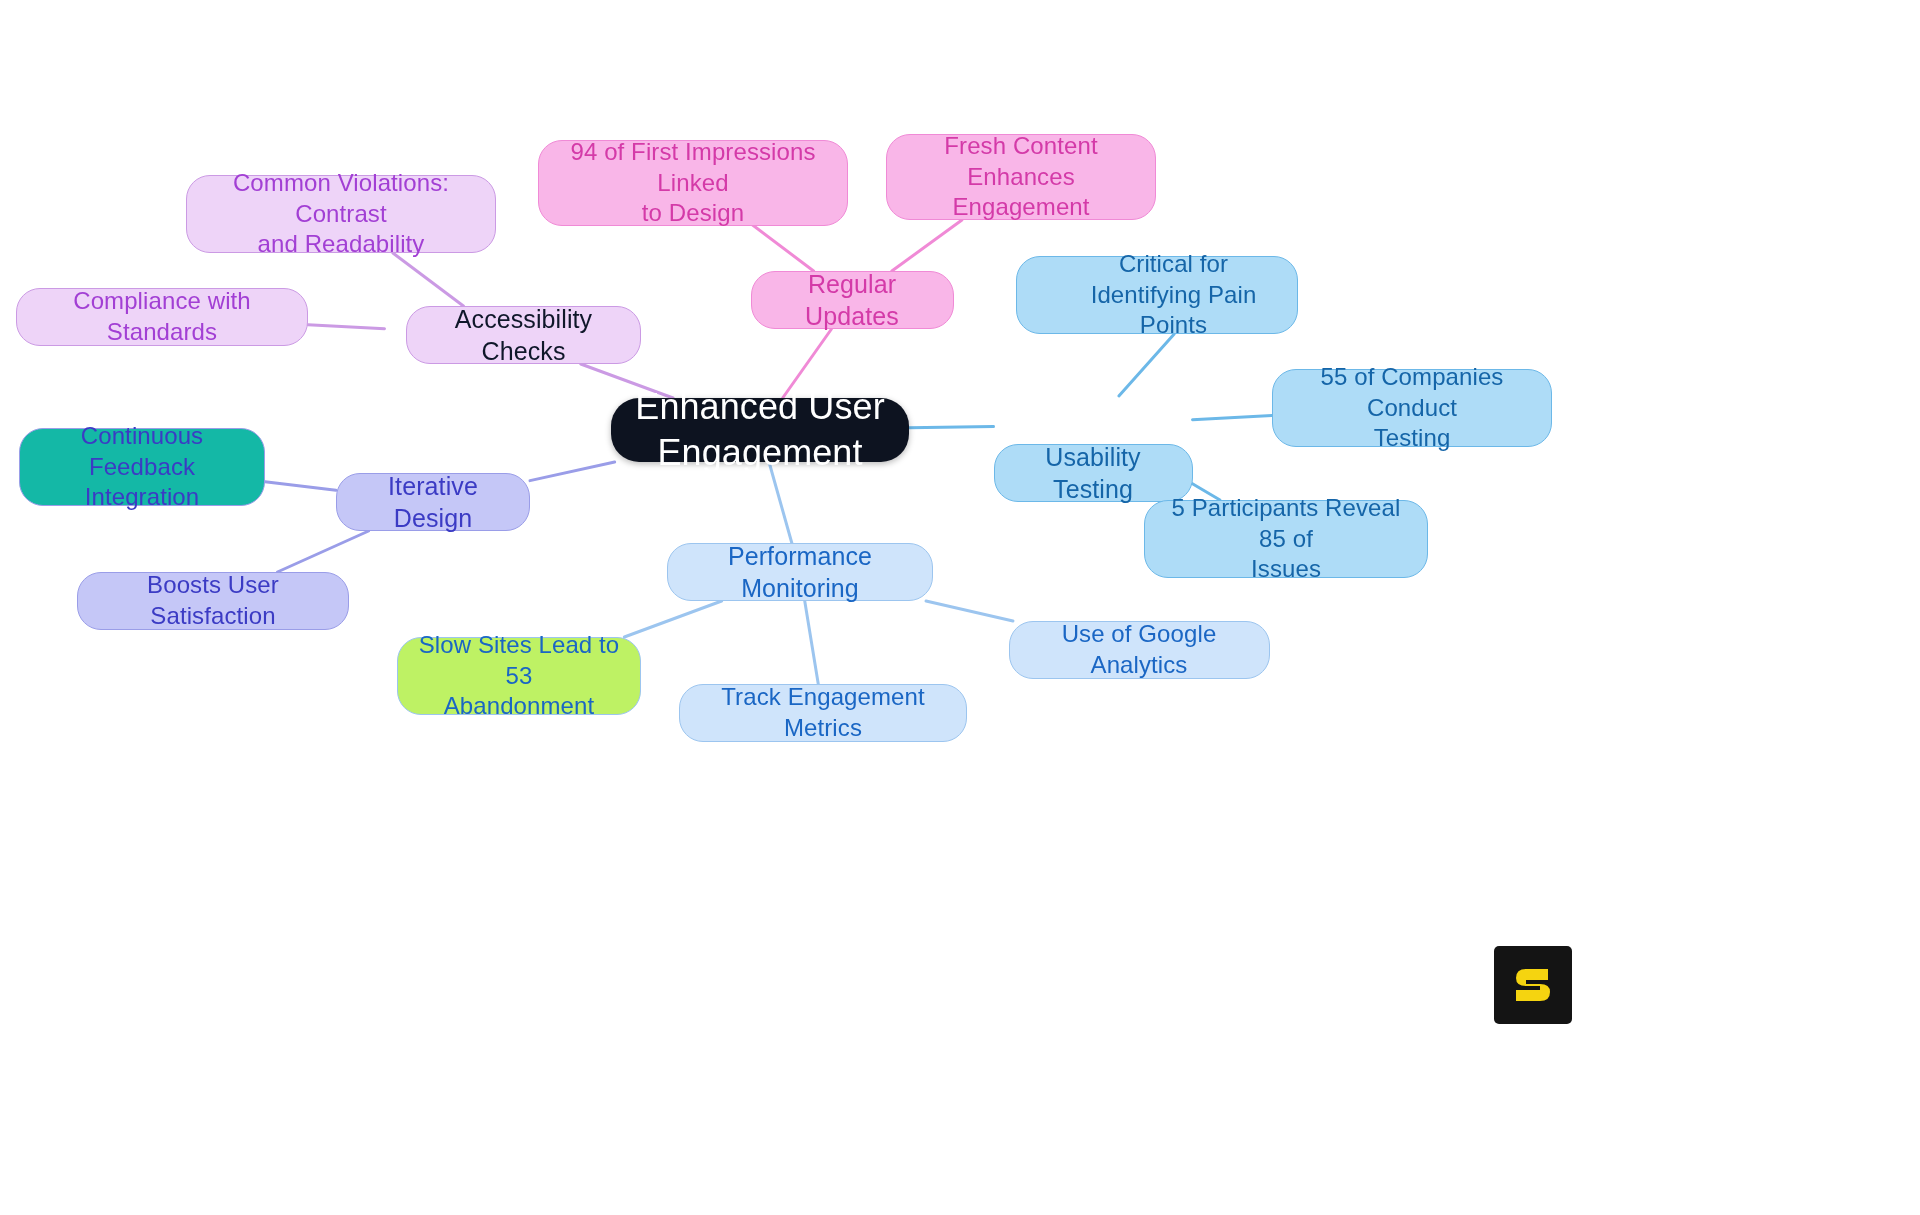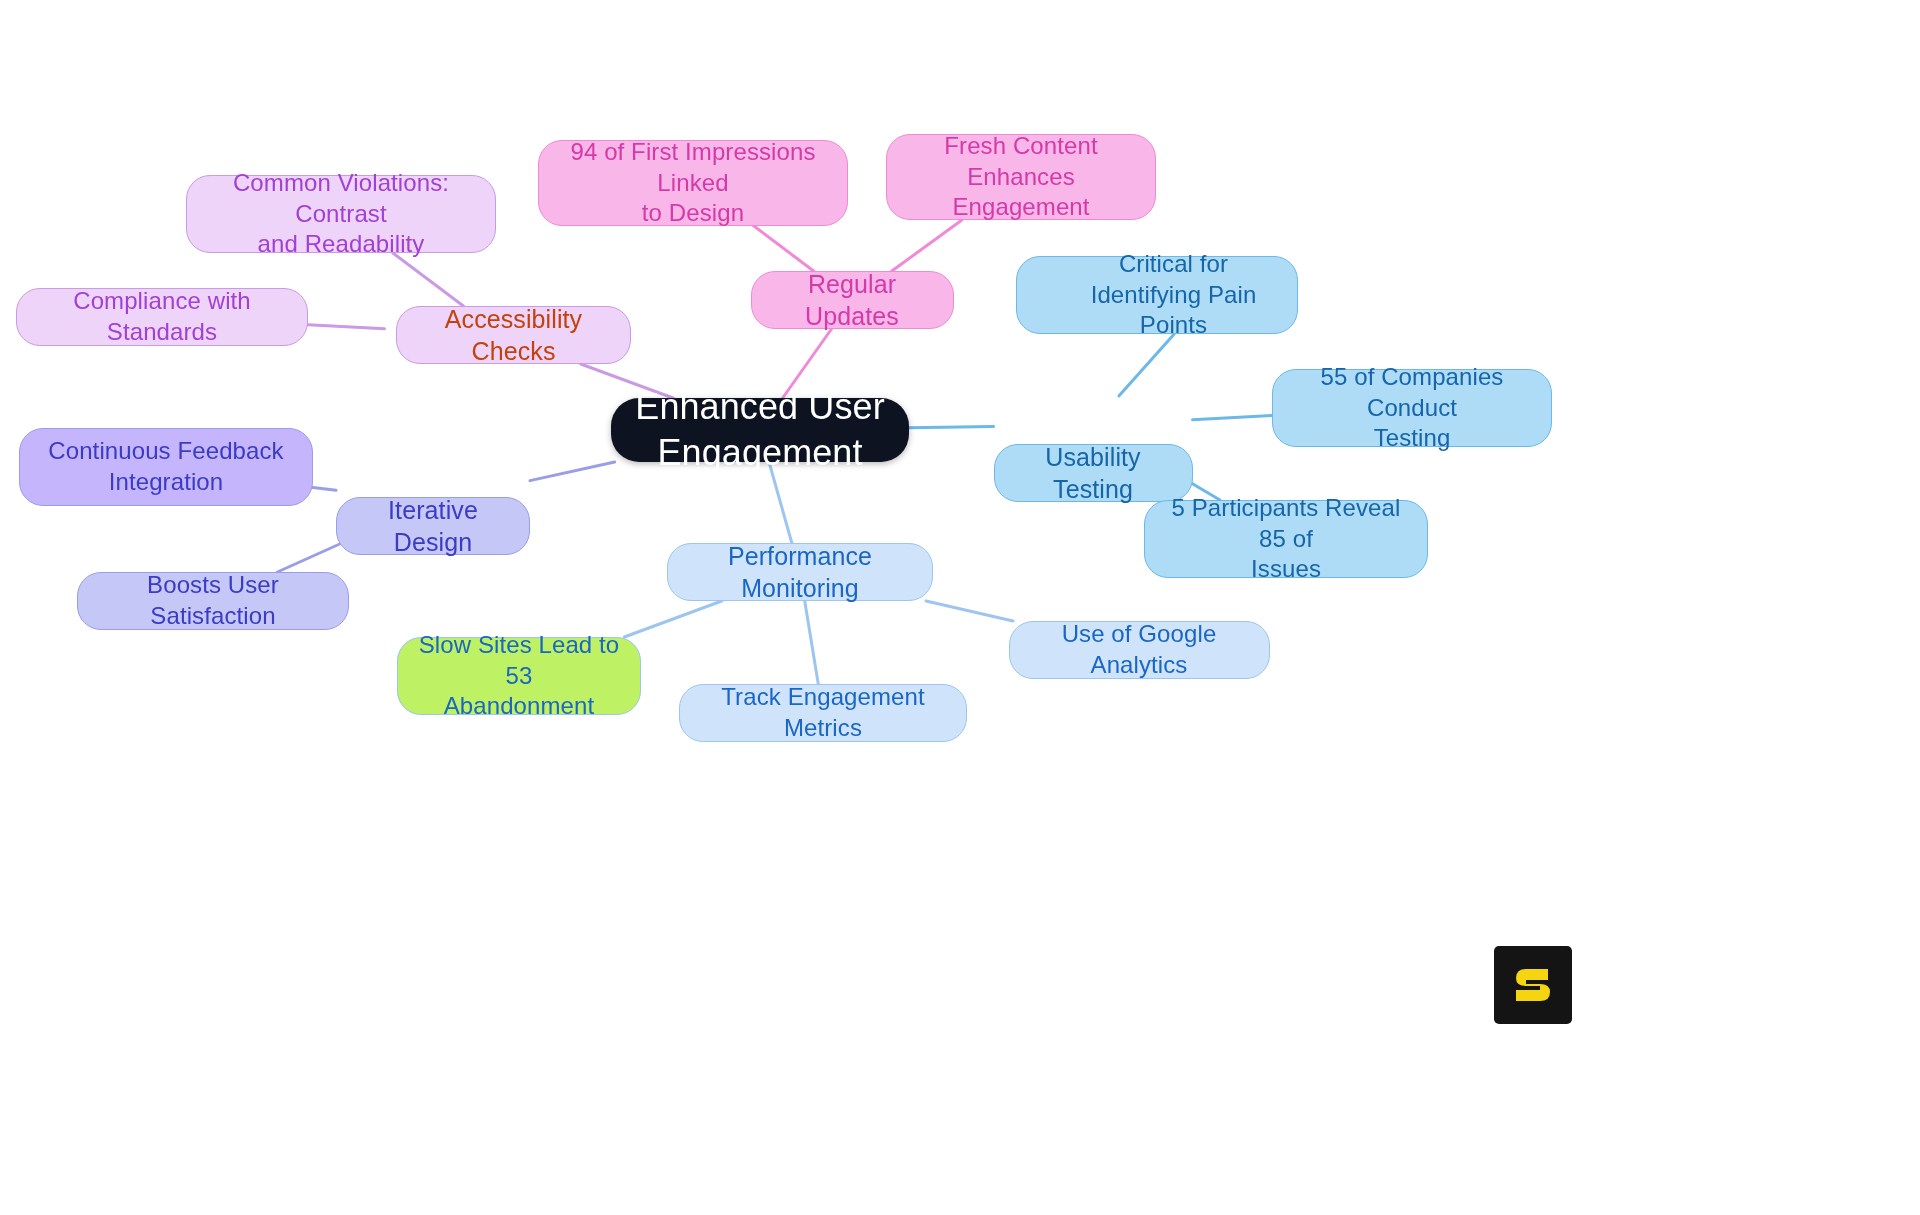--- a/index.html
+++ b/index.html
@@ -82,43 +82,43 @@
       <path d="M769.0140845070423,462 L791.830985915493,543" stroke="#9cc5ef" stroke-width="3" fill="none" stroke-linecap="round"></path>
       <path d="M721.6442307692307,601 L624.375,637" stroke="#9cc5ef" stroke-width="3" fill="none" stroke-linecap="round"></path>
       <path d="M804.7304964539007,601 L818.2695035460993,684" stroke="#9cc5ef" stroke-width="3" fill="none" stroke-linecap="round"></path>
       <path d="M926.0384615384615,601 L1012.9615384615385,621" stroke="#9cc5ef" stroke-width="3" fill="none" stroke-linecap="round"></path>
       <path d="M614.6666666666667,462 L530,480.64220183486236" stroke="#9a9de8" stroke-width="3" fill="none" stroke-linecap="round"></path>
       <path d="M336,490.3333333333333 L265,481.7938144329897" stroke="#9a9de8" stroke-width="3" fill="none" stroke-linecap="round"></path>
       <path d="M368.55555555555554,531 L277.44444444444446,572" stroke="#9a9de8" stroke-width="3" fill="none" stroke-linecap="round"></path>
     </svg>
   <div id="node-layer">
       <div class="node root" style="left: 611px; top: 398px; width: 298px; height: 64px; background: rgb(13, 19, 32); color: rgb(255, 255, 255);"><span>Enhanced User Engagement</span></div>
-      <div class="node branch" style="left: 396px; top: 306px; width: 235px; height: 58px; background: rgb(238, 212, 248); border-color: rgb(203, 154, 228); color: #c2410c;"><span>Accessibility Checks</span></div>
+      <div class="node branch" style="left: 406px; top: 306px; width: 235px; height: 58px; background: rgb(238, 212, 248); border-color: rgb(203, 154, 228); color: #0f172a;"><span>Accessibility Checks</span></div>
       <div class="node leaf" style="left: 186px; top: 175px; width: 310px; height: 78px; background: rgb(238, 212, 248); border-color: rgb(203, 154, 228); color: rgb(162, 63, 212);"><span>Common Violations: Contrast
 and Readability</span></div>
       <div class="node leaf" style="left: 16px; top: 288px; width: 292px; height: 58px; background: rgb(238, 212, 248); border-color: rgb(203, 154, 228); color: rgb(162, 63, 212);"><span>Compliance with Standards</span></div>
       <div class="node branch" style="left: 750.5px; top: 271px; width: 203px; height: 58px; background: rgb(249, 182, 232); border-color: rgb(240, 138, 214); color: rgb(212, 58, 168);"><span>Regular Updates</span></div>
       <div class="node leaf" style="left: 538px; top: 140px; width: 310px; height: 86px; background: rgb(249, 182, 232); border-color: rgb(240, 138, 214); color: rgb(212, 58, 168);"><span>94 of First Impressions Linked
 to Design</span></div>
       <div class="node leaf" style="left: 886px; top: 134px; width: 270px; height: 86px; background: rgb(249, 182, 232); border-color: rgb(240, 138, 214); color: rgb(212, 58, 168);"><span>Fresh Content Enhances
 Engagement</span></div>
       <div class="node branch" style="left: 993.5px; top: 396px; width: 199px; height: 58px; background: rgb(174, 220, 247); border-color: rgb(108, 184, 232); color: rgb(21, 101, 168); margin-top: 48px;"><span>Usability Testing</span></div>
       <div class="node leaf" style="left: 1016px; top: 256px; width: 282px; height: 78px; background: rgb(174, 220, 247); border-color: rgb(108, 184, 232); color: rgb(21, 101, 168); padding-left: 47px;"><span>Critical for Identifying Pain
 Points</span></div>
       <div class="node leaf" style="left: 1272px; top: 369px; width: 280px; height: 78px; background: rgb(174, 220, 247); border-color: rgb(108, 184, 232); color: rgb(21, 101, 168);"><span>55 of Companies Conduct
 Testing</span></div>
       <div class="node leaf" style="left: 1144px; top: 500px; width: 284px; height: 78px; background: rgb(174, 220, 247); border-color: rgb(108, 184, 232); color: rgb(21, 101, 168);"><span>5 Participants Reveal 85 of
 Issues</span></div>
       <div class="node branch" style="left: 667px; top: 543px; width: 266px; height: 58px; background: rgb(207, 228, 251); border-color: rgb(156, 197, 239); color: rgb(26, 102, 196);"><span>Performance Monitoring</span></div>
       <div class="node leaf" style="left: 397px; top: 637px; width: 244px; height: 78px; background: #bef264; border-color: rgb(156, 197, 239); color: rgb(26, 102, 196);"><span>Slow Sites Lead to 53
 Abandonment</span></div>
       <div class="node leaf" style="left: 679px; top: 684px; width: 288px; height: 58px; background: rgb(207, 228, 251); border-color: rgb(156, 197, 239); color: rgb(26, 102, 196);"><span>Track Engagement Metrics</span></div>
       <div class="node leaf" style="left: 1008.5px; top: 621px; width: 261px; height: 58px; background: rgb(207, 228, 251); border-color: rgb(156, 197, 239); color: rgb(26, 102, 196);"><span>Use of Google Analytics</span></div>
-      <div class="node branch" style="left: 336px; top: 473px; width: 194px; height: 58px; background: rgb(197, 199, 247); border-color: rgb(154, 157, 232); color: rgb(59, 59, 196); margin-top: 24px;"><span>Iterative Design</span></div>
-      <div class="node leaf" style="left: 19px; top: 428px; width: 294px; height: 78px; background: #c4b5fd; border-color: rgb(154, 157, 232); color: rgb(59, 59, 196);"><span>Continuous Feedback
+      <div class="node branch" style="left: 336px; top: 473px; width: 194px; height: 58px; background: rgb(197, 199, 247); border-color: rgb(154, 157, 232); color: rgb(59, 59, 196);"><span>Iterative Design</span></div>
+      <div class="node leaf" style="left: 19px; top: 428px; width: 246px; height: 78px; background: #14b8a6; border-color: rgb(154, 157, 232); color: rgb(59, 59, 196);"><span>Continuous Feedback
 Integration</span></div>
       <div class="node leaf" style="left: 77px; top: 572px; width: 272px; height: 58px; background: rgb(197, 199, 247); border-color: rgb(154, 157, 232); color: rgb(59, 59, 196);"><span>Boosts User Satisfaction</span></div>
     </div>
   <div id="logo-badge" style="left: 1494px; top: 946px; width: 78px; height: 78px; background: rgb(20, 20, 20);">
     <svg width="46" height="46" viewBox="0 0 46 46">
       <path id="logo-path" d="M38 7 L16 7 Q6 7 6 16 Q6 24 16 24 L30 24 L30 28 L6 28 L6 39 L30 39 Q40 39 40 30 Q40 22 30 22 L16 22 L16 18 L38 18 Z" fill="#f5d410"></path>
     </svg>
   </div>
 </div>
 

